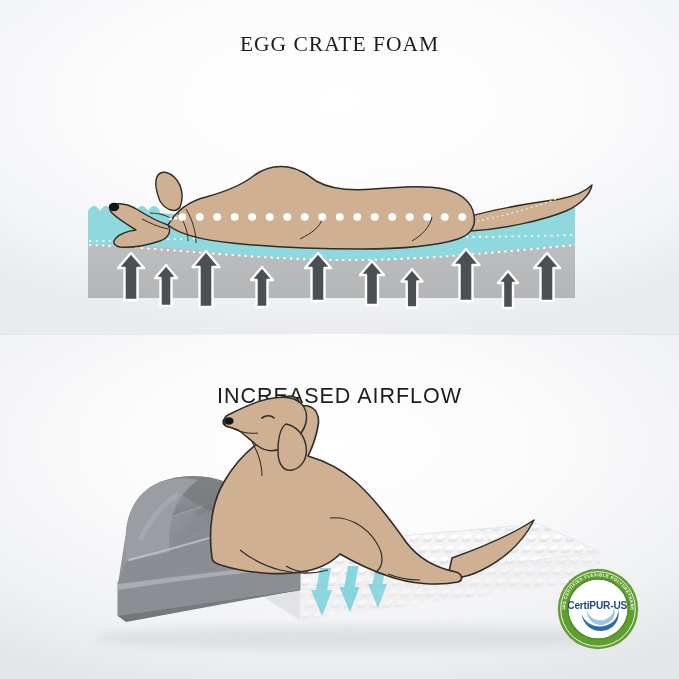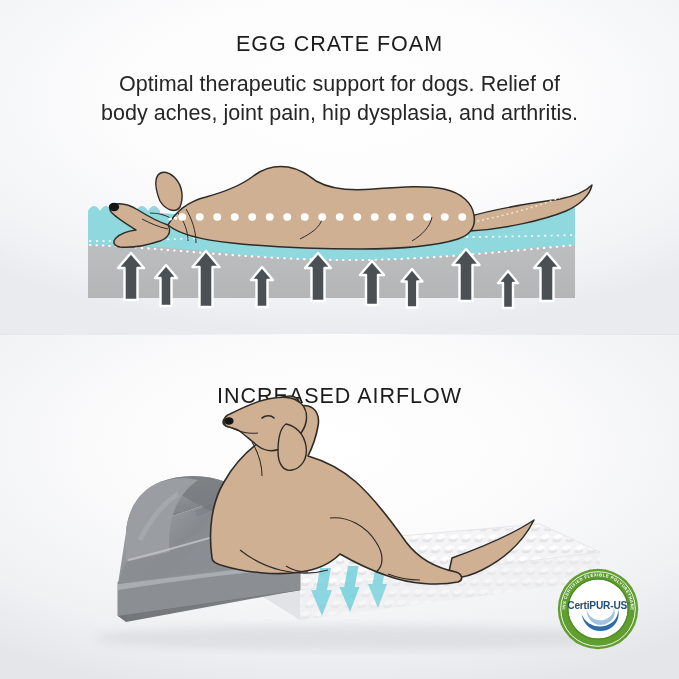--- a/index.html
+++ b/index.html
@@ -20,20 +20,21 @@
     overflow: hidden;
   }
 
   
   #panel-one {
     position: absolute;
     left: 0; top: 0;
     width: 679px; height: 334px;
     background:
       radial-gradient(ellipse 75% 70% at 50% 30%, #ffffff 0%, #fcfcfd 45%, #f3f4f6 80%, #e9ebee 100%);
+    font-family: Liberation Serif, serif;
   }
 
   #panel-divider {
     position: absolute;
     left: 0; top: 334px;
     width: 679px; height: 1px;
     background: linear-gradient(90deg, #e4e6e9 0%, #e9ebee 25%, #ffffff 50%, #e9ebee 75%, #e2e4e8 100%);
   }
 
   #panel-two {
@@ -92,24 +93,20 @@
 </style>
 </head>
 <body>
 
 <div id="root">
 
   <div id="panel-one">
 
     <div class="heading" id="title-egg-crate">EGG CRATE FOAM</div>
 
-    <div id="subtitle">
-      <span class="ln">Optimal therapeutic support for dogs. Relief of</span>
-      <span class="ln">body aches, joint pain, hip dysplasia, and arthritis.</span>
-    </div>
 
     <svg id="illo-one" viewBox="0 0 679 170">
       <defs>
         <clipPath id="clipFoamBlock">
           <rect x="88" y="45" width="487" height="98"></rect>
         </clipPath>
         <linearGradient id="grayFoamGrad" x1="0" y1="0" x2="0" y2="1">
           <stop offset="0%" stop-color="#bdbec0"></stop>
           <stop offset="100%" stop-color="#b4b5b7"></stop>
         </linearGradient>

